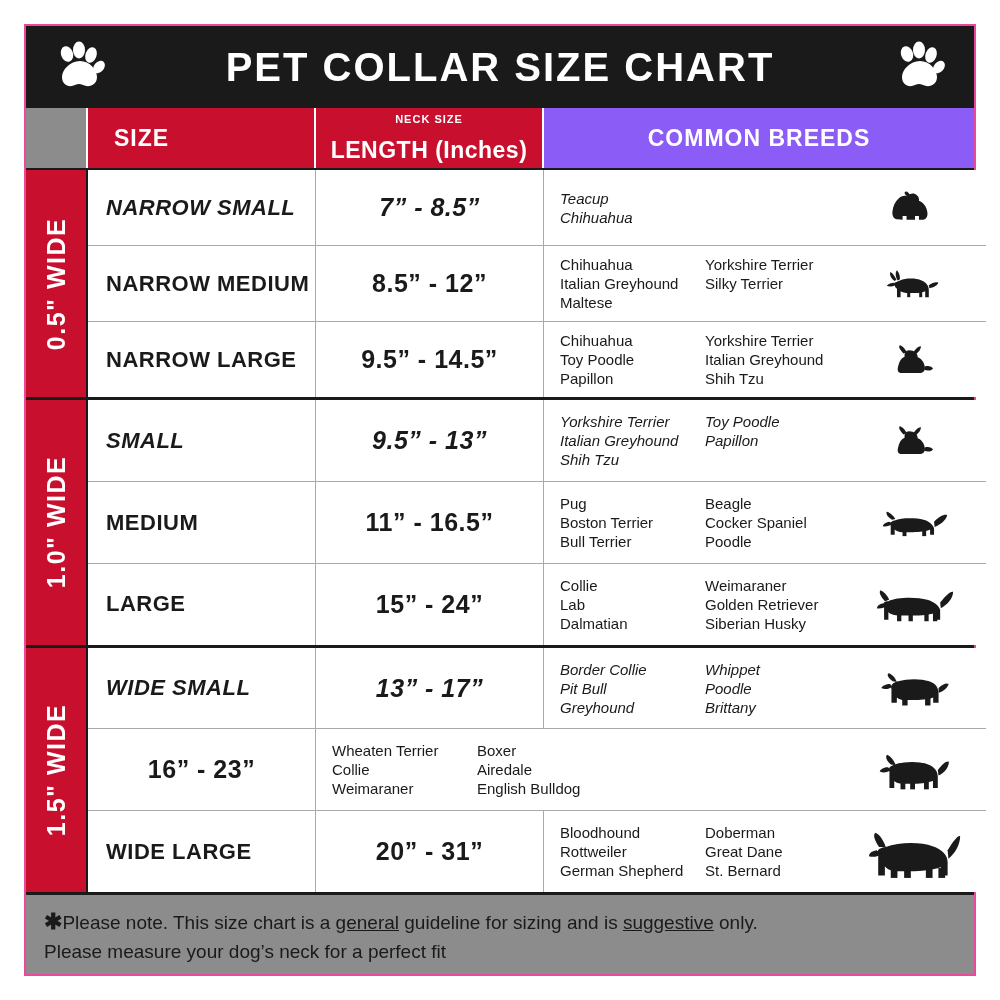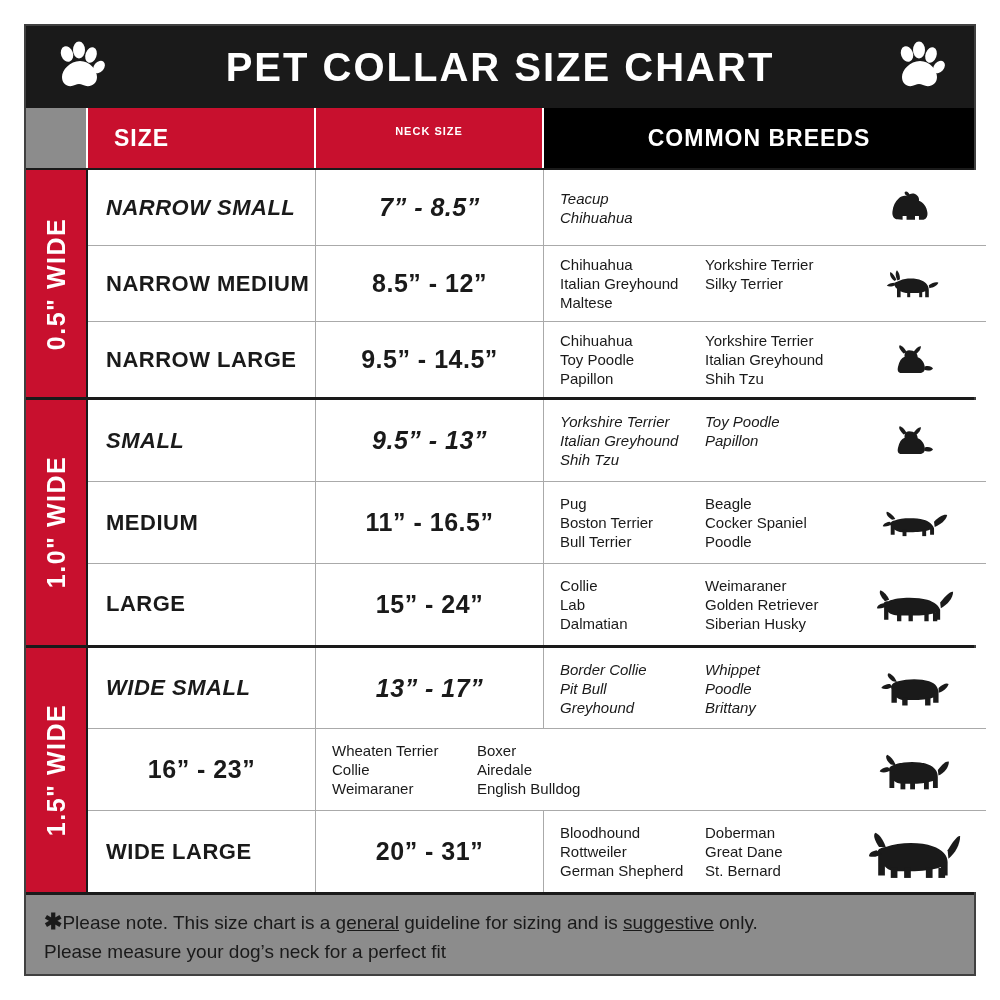--- a/index.html
+++ b/index.html
@@ -18,21 +18,21 @@
     width: 1000px;
     height: 1000px;
     box-sizing: border-box;
     background: #ffffff;
     border: 24px solid #ffffff;
   }
   .inner {
     width: 952px;
     height: 952px;
     box-sizing: border-box;
-    border: 2px solid #404040;
+    border: 2px solid #ec4899;
     display: flex;
     flex-direction: column;
     background: #ffffff;
   }
 
   
   .header {
     flex: 0 0 82px;
     background: #1a1a1a;
     display: flex;
@@ -100,21 +100,21 @@
     margin-bottom: 13px;
   }
   .ch-length .big {
     font-size: 23px;
     font-weight: bold;
     letter-spacing: 0.5px;
     line-height: 25px;
   }
   .ch-breeds {
     flex: 1 1 auto;
-    background: #000000;
+    background: #8b5cf6;
     color: #ffffff;
     display: flex;
     align-items: center;
     justify-content: center;
     box-sizing: border-box;
     font-size: 23px;
     font-weight: bold;
     letter-spacing: 1px;
   }
 
@@ -256,20 +256,21 @@
           <path d="M26 20 C36 20 43 29 43 36 C43 44 35 47 29 44 C26 42.5 24 42.5 21 44 C15 47 8 44 8 36 C8 29 16 20 26 20 Z" fill="#ffffff"></path>
         </svg>
       </span>
     </div>
 
     <div class="colhead">
       <div class="ch-spacer"></div>
       <div class="ch-size">SIZE</div>
       <div class="ch-length">
         <div class="small">NECK SIZE</div>
+        <div class="big">LENGTH (Inches)</div>
       </div>
       <div class="ch-breeds">COMMON BREEDS</div>
     </div>
 
     <div class="body">
 
       <div class="group">
         <div class="group-label">
           <span>0.5" WIDE</span>
         </div>

